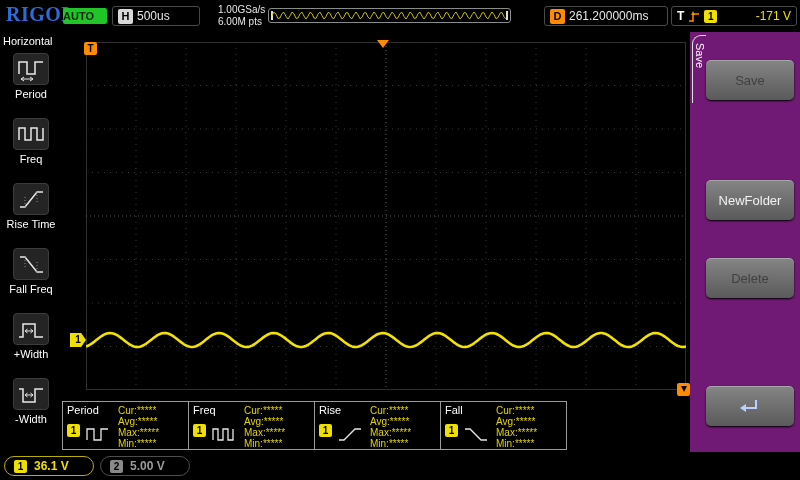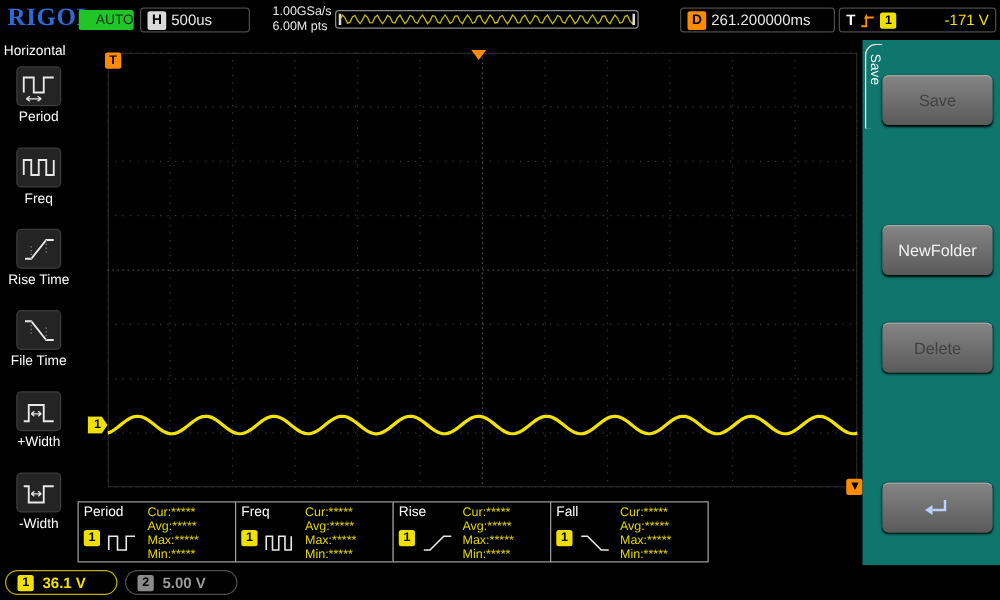--- a/index.html
+++ b/index.html
@@ -4,21 +4,21 @@
 <style>
   * { margin:0; padding:0; box-sizing:border-box; }
   html,body { width:800px; height:480px; background:#000; overflow:hidden;
               font-family:"Liberation Sans", sans-serif; position:relative; }
 
   
   .topbar { position:absolute; left:0; top:0; width:800px; height:32px; background:#000; }
   .logo { position:absolute; left:6px; top:3px; font-family:"Liberation Serif", serif;
           font-weight:bold; font-size:20px; color:#2e6bd6; letter-spacing:0.5px; }
   .auto-badge { position:absolute; left:63px; top:8px; width:44px; height:16px; background:#21c528;
-                color:#002b00; font-weight:normal; font-size:11px; text-align:right; line-height:16px;
+                color:#002b00; font-weight:bold; font-size:11px; text-align:left; line-height:16px;
                 border-radius:2px; }
   .tb-group { position:absolute; top:6px; height:20px; border:1px solid #4a4a4a; border-radius:3px;
               display:flex; align-items:center; gap:4px; padding:0 5px; color:#e8e8e8; font-size:12px; }
   .h-group { left:112px; width:88px; }
   .chip { width:15px; height:15px; font-weight:bold; font-size:11px; text-align:center;
           line-height:15px; border-radius:2px; flex:0 0 auto; }
   .chip-h { background:#d9d9d9; color:#000; }
   .chip-d { background:#ff8c00; color:#000; }
   .chip-ch1 { background:#f0e000; color:#000; width:13px; height:13px; line-height:13px; font-size:10px; }
   .acq { position:absolute; left:206px; top:4px; color:#e8e8e8; font-size:10px; line-height:12px;margin-left:12px; }
@@ -70,21 +70,21 @@
 
   
   .statusbar { position:absolute; left:0; top:452px; width:800px; height:28px; background:#000; }
   .ch-box { position:absolute; top:4px; height:20px; width:90px; border-radius:10px; display:flex;
             align-items:center; gap:7px; padding:0 9px; font-size:12px; font-weight:bold; cursor:pointer; }
   .ch-box-1 { left:4px; border:1px solid #b9ae00; color:#f0e000; }
   .ch-box-2 { left:100px; border:1px solid #4e4e4e; color:#9a9a9a; }
   .chip-ch2 { background:#8a8a8a; color:#000; width:13px; height:13px; line-height:13px; font-size:10px; }
 
   
-  .rmenu { position:absolute; left:690px; top:32px; width:110px; height:448px; background:#0f766e; }
+  .rmenu { position:absolute; left:690px; top:32px; width:110px; height:448px; background:#701a75; }
   .rmenu-tab { position:absolute; left:2px; top:3px; width:14px; height:68px;
                border-left:1.5px solid #e0e0e0; border-top:1.5px solid #e0e0e0;
                border-top-left-radius:9px; color:#fff; font-size:11px; }
   .rmenu-tab span { writing-mode:vertical-rl; display:block; margin:7px 0 0 1px; }
   .rbtn { position:absolute; left:16px; width:88px; height:40px; border-radius:5px;
           background:linear-gradient(#858585,#5a5a5a); color:#f2f2f2; font-size:13px;
           display:flex; align-items:center; justify-content:center; cursor:pointer;
           box-shadow:inset 0 1px 0 rgba(255,255,255,.28), 0 1px 2px #000; }
   .rbtn.disabled { color:#414141; }
 </style>
@@ -159,21 +159,21 @@
     <div class="sidebar-label">Rise Time</div>
   </div>
 
   <div class="sidebar-item">
     <div class="icon-box">
       <svg width="30" height="28">
         <path d="M4 7 H9 L21 22 H27" fill="none" stroke="#e8e8e8" stroke-width="1.5"></path>
         <path d="M9 17 V7 M21 22 V12" stroke="#8a8a8a" stroke-width="1" stroke-dasharray="1,2"></path>
       </svg>
     </div>
-    <div class="sidebar-label">File Time</div>
+    <div class="sidebar-label">Fall Freq</div>
   </div>
 
   <div class="sidebar-item">
     <div class="icon-box">
       <svg width="30" height="28">
         <path d="M3 22 H7 V9 H19 V22 H27" fill="none" stroke="#e8e8e8" stroke-width="1.5"></path>
         <path d="M9 16 H17 M9 16 l2.5 -2 M9 16 l2.5 2 M17 16 l-2.5 -2 M17 16 l-2.5 2" stroke="#e8e8e8" stroke-width="1"></path>
       </svg>
     </div>
     <div class="sidebar-label">+Width</div>

